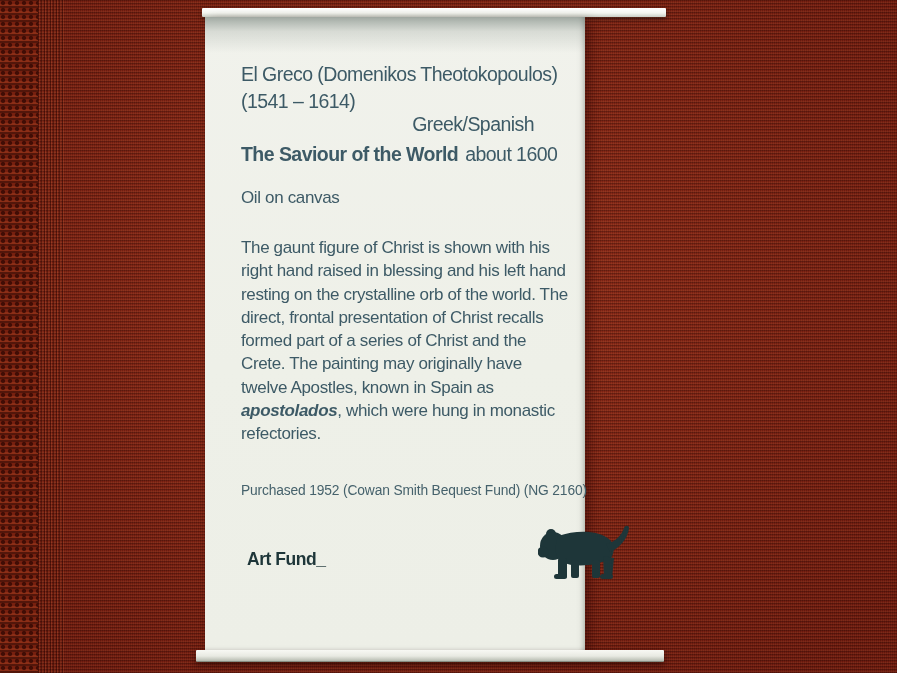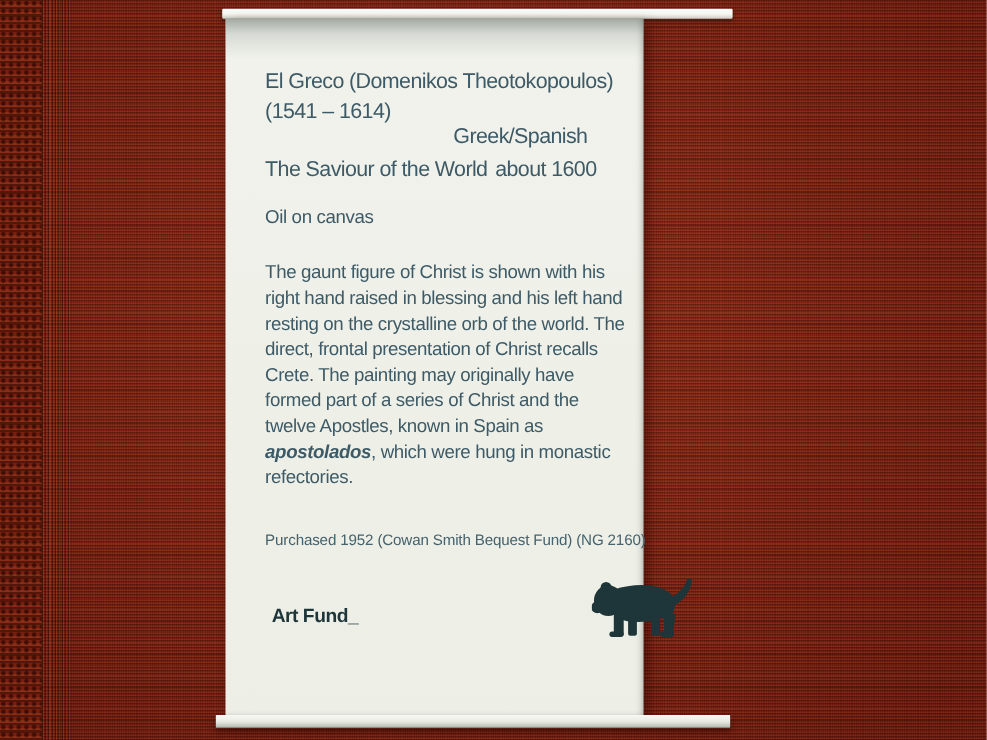--- a/index.html
+++ b/index.html
@@ -64,21 +64,21 @@
     background:linear-gradient(180deg, rgba(84,100,92,0.50) 0%, rgba(84,100,92,0.16) 40%, rgba(84,100,92,0) 100%);
     pointer-events:none;
   }
 
   
   .txt { position:absolute; color:#3d5a66; white-space:nowrap; }
   .artist       { left:36px;  top:46px;  font-size:19.5px; letter-spacing:-0.55px; }
   .dates        { left:36px;  top:73px;  font-size:19.5px; letter-spacing:-0.55px; }
   .nationality  { right:51px; top:73px;  font-size:19.5px; letter-spacing:-0.55px;margin-top:23px; }
   .title-line   { left:36px;  top:126px; font-size:19.5px; letter-spacing:-0.55px; }
-  .title-line .t-bold { font-weight:400; }
+  .title-line .t-bold { font-weight:700; }
   .title-line .t-date { margin-left:7px; }
   .medium       { left:36px;  top:171px; font-size:17px;   letter-spacing:-0.35px; }
   .desc         { left:36px;  top:219px; font-size:17px;   letter-spacing:-0.35px; line-height:23.3px; }
   .desc em      { font-style:italic;font-weight:bold; }
   .credit       { left:36px;  top:466px; font-size:13.8px; letter-spacing:-0.15px; color:#46626c; }
   .artfund      { left:42px;  top:532px; font-size:17.5px; font-weight:700; letter-spacing:-0.45px; color:#1e3639; }
   .dog-wrap     { position:absolute; left:333px; top:508px; width:94px; height:58px; }
 </style>
 </head>
 <body>
@@ -103,22 +103,22 @@
         <span class="t-bold">The Saviour of the World</span><span class="t-date">about 1600</span>
       </div>
 
       <div class="txt medium">Oil on canvas</div>
 
       <div class="txt desc">
         <div>The gaunt figure of Christ is shown with his</div>
         <div>right hand raised in blessing and his left hand</div>
         <div>resting on the crystalline orb of the world. The</div>
         <div>direct, frontal presentation of Christ recalls</div>
+        <div>formed part of a series of Christ and the</div>
         <div>Crete. The painting may originally have</div>
-        <div>formed part of a series of Christ and the</div>
         <div>twelve Apostles, known in Spain as</div>
         <div><em>apostolados</em><span>, which were hung in monastic</span></div>
         <div>refectories.</div>
       </div>
 
       <div class="txt credit">Purchased 1952 (Cowan Smith Bequest Fund) (NG 2160)</div>
 
       <div class="txt artfund">Art Fund_</div>
 
       <div class="dog-wrap">

